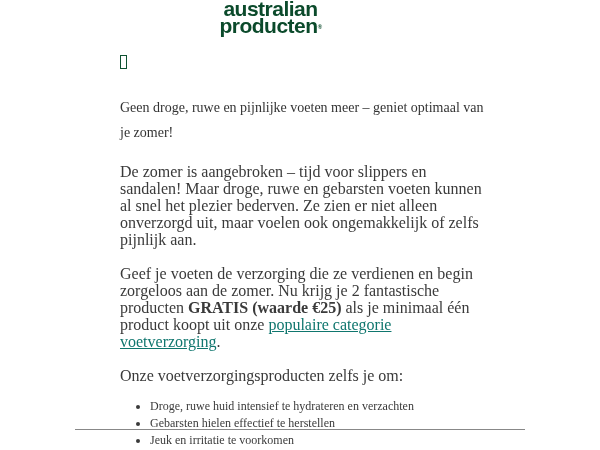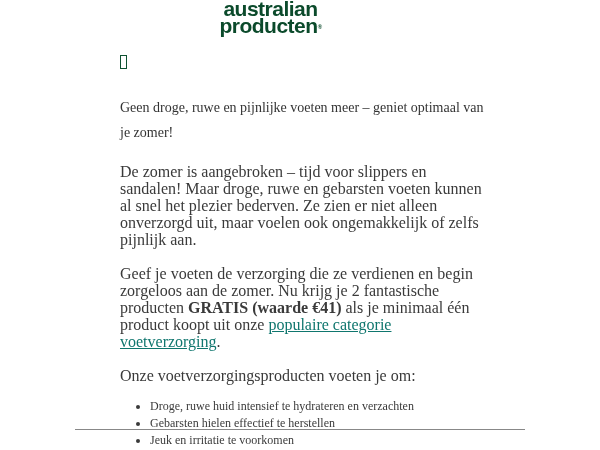--- a/index.html
+++ b/index.html
@@ -29,23 +29,23 @@
   <span class="l2"><span>producten</span><span class="reg">®</span></span>
 </div>
 
 <div class="content">
   <div class="missing-glyph"></div>
 
   <p class="lead">Geen droge, ruwe en pijnlijke voeten meer – geniet optimaal van je zomer!</p>
 
   <p class="body p1">De zomer is aangebroken – tijd voor slippers en sandalen! Maar droge, ruwe en gebarsten voeten kunnen al snel het plezier bederven. Ze zien er niet alleen onverzorgd uit, maar voelen ook ongemakkelijk of zelfs pijnlijk aan.</p>
 
-  <p class="body p2"><span>Geef je voeten de verzorging die ze verdienen en begin zorgeloos aan de zomer. Nu krijg je 2 fantastische producten </span><b>GRATIS (waarde €41)</b><span> als je minimaal één product koopt uit onze </span><a class="link" href="#">populaire categorie voetverzorging</a><span>.</span></p>
+  <p class="body p2"><span>Geef je voeten de verzorging die ze verdienen en begin zorgeloos aan de zomer. Nu krijg je 2 fantastische producten </span><b>GRATIS (waarde €25)</b><span> als je minimaal één product koopt uit onze </span><a class="link" href="#">populaire categorie voetverzorging</a><span>.</span></p>
 
-  <p class="body p3">Onze voetverzorgingsproducten voeten je om:</p>
+  <p class="body p3">Onze voetverzorgingsproducten zelfs je om:</p>
 
   <ul>
     <li>Droge, ruwe huid intensief te hydrateren en verzachten</li>
     <li>Gebarsten hielen effectief te herstellen</li>
     <li>Jeuk en irritatie te voorkomen</li>
   </ul>
 </div>
 
 <div class="divider"></div>
 

